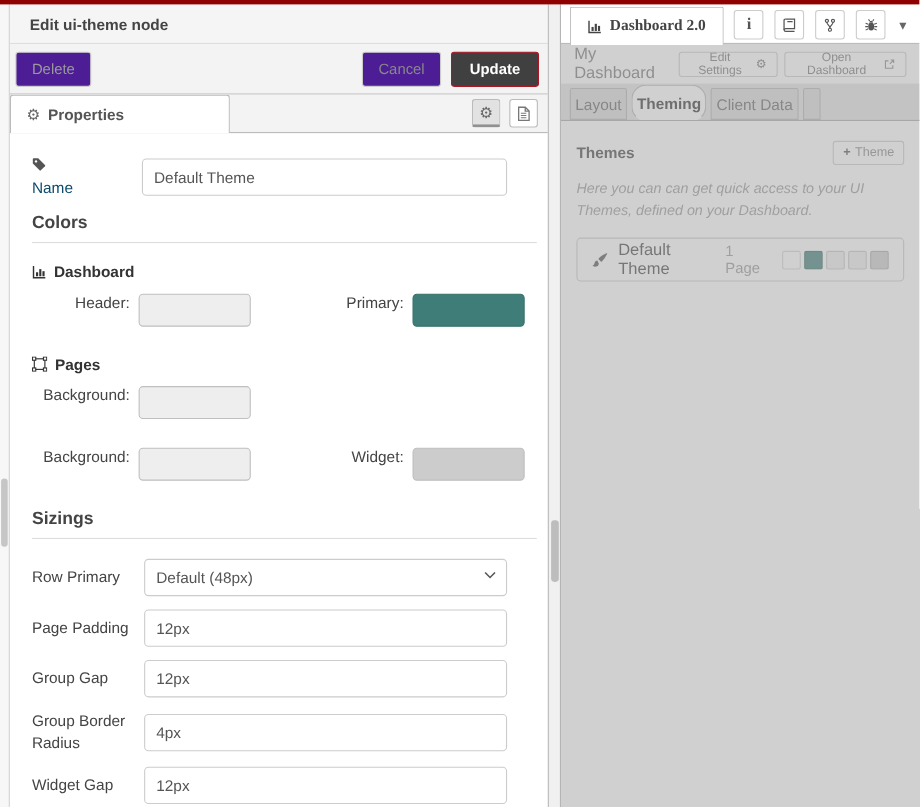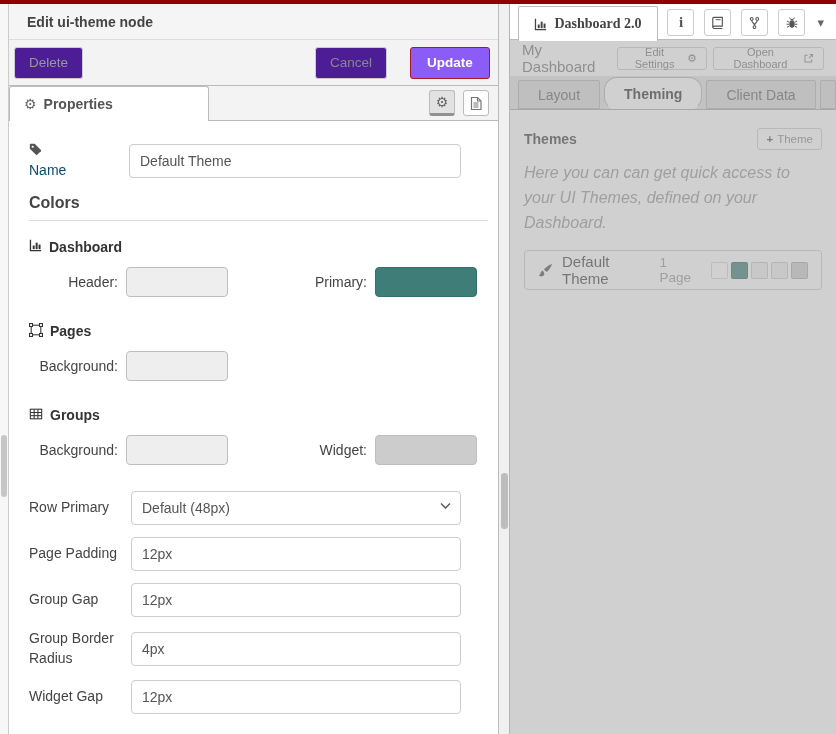--- a/index.html
+++ b/index.html
@@ -15,37 +15,37 @@
   .left-strip .thumb { position:absolute; left:1px; top:431px; width:6px; height:62px; background:#c6c6c6; border-radius:3px; }
 
   
   .edit-panel { position:absolute; top:4px; bottom:0; left:9px; width:489px; background:#fff; display:flex; flex-direction:column; }
   .ep-header { height:36px; flex:0 0 36px; background:#f5f5f5; border-bottom:1px solid #ddd; display:flex; align-items:center; padding:0 18px; }
   .ep-title { font-size:14px; font-weight:bold; color:#444; }
   .ep-buttons { height:46px; flex:0 0 46px; background:#f3f3f3; border-bottom:1px solid #bbb; display:flex; align-items:center; padding:0 8px 0 5px; }
   .btn { font-size:13.5px; height:32px; padding:0 14px; border:1px solid #ccc; border-radius:3px; background:#4c1d95; color:#888; cursor:pointer; font-family:inherit; }
   .btn-delete { color:#999; }
   .btn-cancel { margin-left:auto; width:72px; }
-  .btn-update { margin-left:23px; width:80px; background:#8b5cf6; border-color:#AD1625; color:#fff; font-weight:bold; }
+  .btn-update { margin-left:9px; width:80px; background:#404040; border-color:#AD1625; color:#fff; font-weight:bold; }
   .ep-tabbar { height:35px; flex:0 0 35px; background:#f3f3f3; border-bottom:1px solid #bbb; position:relative; display:flex; }
   .ep-tab { position:relative; top:1px; width:200px; height:35px; background:#fff; border:1px solid #bbb; border-bottom:none; border-top-left-radius:3px; border-top-right-radius:3px; display:flex; align-items:center; padding-left:14px; gap:7px; z-index:2; margin-top:-1px; }
   .ep-tab .gear-glyph { font-size:14px; color:#666; }
   .ep-tab-label { font-size:14px; font-weight:bold; color:#555; }
   .ep-tabbar-right { margin-left:auto; display:flex; gap:8px; align-items:center; padding-right:9px; }
   .sq-btn { width:26px; height:26px; border:1px solid #bbb; border-radius:3px; background:#fff; display:flex; align-items:center; justify-content:center; cursor:pointer; color:#666; font-size:14px; }
   .sq-btn.selected { background:#e2e2e2; border-bottom:3px solid #919191; }
 
   .ep-form { flex:1; background:#fff; padding:22px 0 0 20px; overflow:hidden; }
   .form-row { display:flex; align-items:center; margin-bottom:14px; width:432px; }
   .lab { font-size:14px; color:#0c4a6e; display:flex; gap:6px;flex-direction:column; }
   .name-lab { width:100px; }
   .txt-input { flex:1; height:34px; border:1px solid #ccc; border-radius:4px; padding:0 10px; font-size:14px; color:#555; font-family:inherit; outline:none; background:#fff; }
   h3.section { font-size:16px; font-weight:bold; color:#444; border-bottom:1px solid #ddd; padding-bottom:8px; margin:16px 10px 18px 0; }
-  .subhead { font-size:14px; font-weight:bold; color:#333; display:flex; align-items:flex-start; gap:7px; margin:4px 12px 12px 0; }
-  .swatch-row { display:flex; align-items:center; margin-bottom:26px; }
+  .subhead { font-size:14px; font-weight:bold; color:#333; display:flex; align-items:center; gap:7px; margin:4px 12px 12px 0; }
+  .swatch-row { display:flex; align-items:flex-start; margin-bottom:26px; }
   .swatch-lab { font-size:14px; color:#444; text-align:right; width:97px; padding-right:8px; }
   .swatch-lab2 { width:110px; margin-left:37px; }
   .swatch { width:102px; height:30px; border:1px solid #bfbfbf; border-radius:4px; cursor:pointer; }
   .siz-row { display:flex; align-items:center; margin-bottom:12px; width:432px; }
   .siz-lab { width:102px; font-size:14px; color:#444; line-height:1.4; }
   .sel-wrap { position:relative; flex:1; }
   select.sel { width:100%; height:34px; border:1px solid #ccc; border-radius:4px; padding:0 10px; font-size:14px; color:#555; font-family:inherit; appearance:none; -webkit-appearance:none; background:#fff; outline:none; }
   .sel-chev { position:absolute; right:10px; top:11px; pointer-events:none; color:#555; }
 
   
@@ -61,29 +61,29 @@
   .sb-icon-btn { width:27px; height:27px; border:1px solid #ccc; border-radius:3px; background:#fff; display:flex; align-items:center; justify-content:center; cursor:pointer; color:#555; }
   .info-glyph { font-family:"Liberation Serif","DejaVu Serif",serif; font-weight:bold; font-size:15px; color:#555; }
   .caret { color:#666; font-size:13px; cursor:pointer; padding:2px; }
 
   .sb-shaded { position:absolute; top:36px; bottom:0; left:0; right:0; }
   .sb-content { position:absolute; inset:0; background:#fff; }
   .sb-subheader { height:36px; display:flex; align-items:center; padding:0 12px; gap:6px; background:#fff; }
   .sb-sub-title { font-size:15px; color:#777; margin-right:auto; }
   .mini-btn { font-size:11px; height:23px; padding:0 9px; border:1px solid #ccc; border-radius:3px; background:#fff; color:#777; display:flex; align-items:center; gap:5px; cursor:pointer; font-family:inherit; }
   .sb-tabbar { height:34px; background:#e4e4e4; border-bottom:1px solid #aaa; display:flex; align-items:flex-end; padding-left:8px; gap:4px; overflow:hidden; }
-  .sb-tab { height:29px; padding:0 19px; background:#dcdcdc; border:1px solid #b5b5b5; border-top-left-radius:2px; border-top-right-radius:2px; font-size:14px; color:#666; display:flex; align-items:center; cursor:pointer; white-space:nowrap; }
+  .sb-tab { height:29px; padding:0 4px; background:#dcdcdc; border:1px solid #b5b5b5; border-top-left-radius:2px; border-top-right-radius:2px; font-size:14px; color:#666; display:flex; align-items:center; cursor:pointer; white-space:nowrap; }
   .sb-tab.active { height:33px; background:#fff; border-bottom:1px solid #fff; margin-bottom:-1px; color:#333; font-weight:bold;border-radius:13px; }
   .sb-tab.sliver { width:16px; padding:0; }
   .sb-main { padding:18px 14px; }
   .themes-hdr { display:flex; align-items:center; }
   .themes-title { font-size:14px; font-weight:bold; color:#444; margin-right:auto; }
   .theme-add-btn { font-size:11.5px; height:22px; padding:0 8px; border:1px solid #ccc; border-radius:3px; background:#fff; color:#888; display:flex; align-items:center; gap:4px; cursor:pointer; font-family:inherit; }
   .theme-add-btn .plus { font-weight:bold; color:#555; }
-  .themes-desc { font-style:italic; font-size:16px; color:#999; line-height:1.55; margin-top:11px; }
+  .themes-desc { font-style:italic; font-size:13px; color:#999; line-height:1.55; margin-top:11px; }
   .theme-card { margin-top:15px; height:40px; border:1px solid #ccc; border-radius:4px; background:#fff; display:flex; align-items:center; padding:0 13px; gap:9px; cursor:pointer; }
   .theme-name { font-size:15px; color:#444; }
   .theme-pages { font-size:13.5px; color:#999; }
   .theme-swatches { display:flex; gap:3px; margin-left:4px; }
   .tswatch { width:17px; height:17px; border-radius:2px; border:1px solid rgba(0,0,0,0.16); }
   .sb-overlay { position:absolute; inset:0; background:rgba(164,164,164,0.52); z-index:2; }
 
   svg { display:block; }
 </style>
 </head>
@@ -177,41 +177,28 @@
               </g>
             </svg>
         </span>
         <span>Pages</span>
       </div>
       <div class="swatch-row">
         <span class="swatch-lab">Background:</span>
         <div class="swatch" style="background-color: rgb(238, 238, 238);"></div>
       </div>
 
-      <div class="subhead">
-        <span>
-          <svg width="14" height="14" viewBox="0 0 16 16">
-              <g fill="none" stroke="#333" stroke-width="1.2">
-                <rect x="1.5" y="2.5" width="13" height="11"></rect>
-                <line x1="1.5" y1="6.3" x2="14.5" y2="6.3"></line>
-                <line x1="1.5" y1="9.9" x2="14.5" y2="9.9"></line>
-                <line x1="5.9" y1="2.5" x2="5.9" y2="13.5"></line>
-                <line x1="10.2" y1="2.5" x2="10.2" y2="13.5"></line>
-              </g>
-            </svg>
-        </span>
-        <span>Groups</span>
-      </div>
       <div class="swatch-row">
         <span class="swatch-lab">Background:</span>
         <div class="swatch" style="background-color: rgb(238, 238, 238);"></div>
         <span class="swatch-lab swatch-lab2">Widget:</span>
         <div class="swatch" style="background-color: rgb(204, 204, 204);"></div>
       </div>
 
+      <h3 class="section">Sizings</h3>
 
       <div class="siz-row">
         <span class="siz-lab">Row Primary</span>
         <span class="sel-wrap">
           <select class="sel">
             <option>Default (48px)</option>
           </select>
           <span class="sel-chev">
             <svg width="11" height="8" viewBox="0 0 11 8">
                 <polyline points="1,1.5 5.5,6 10,1.5" fill="none" stroke="#555" stroke-width="1.4"></polyline>

